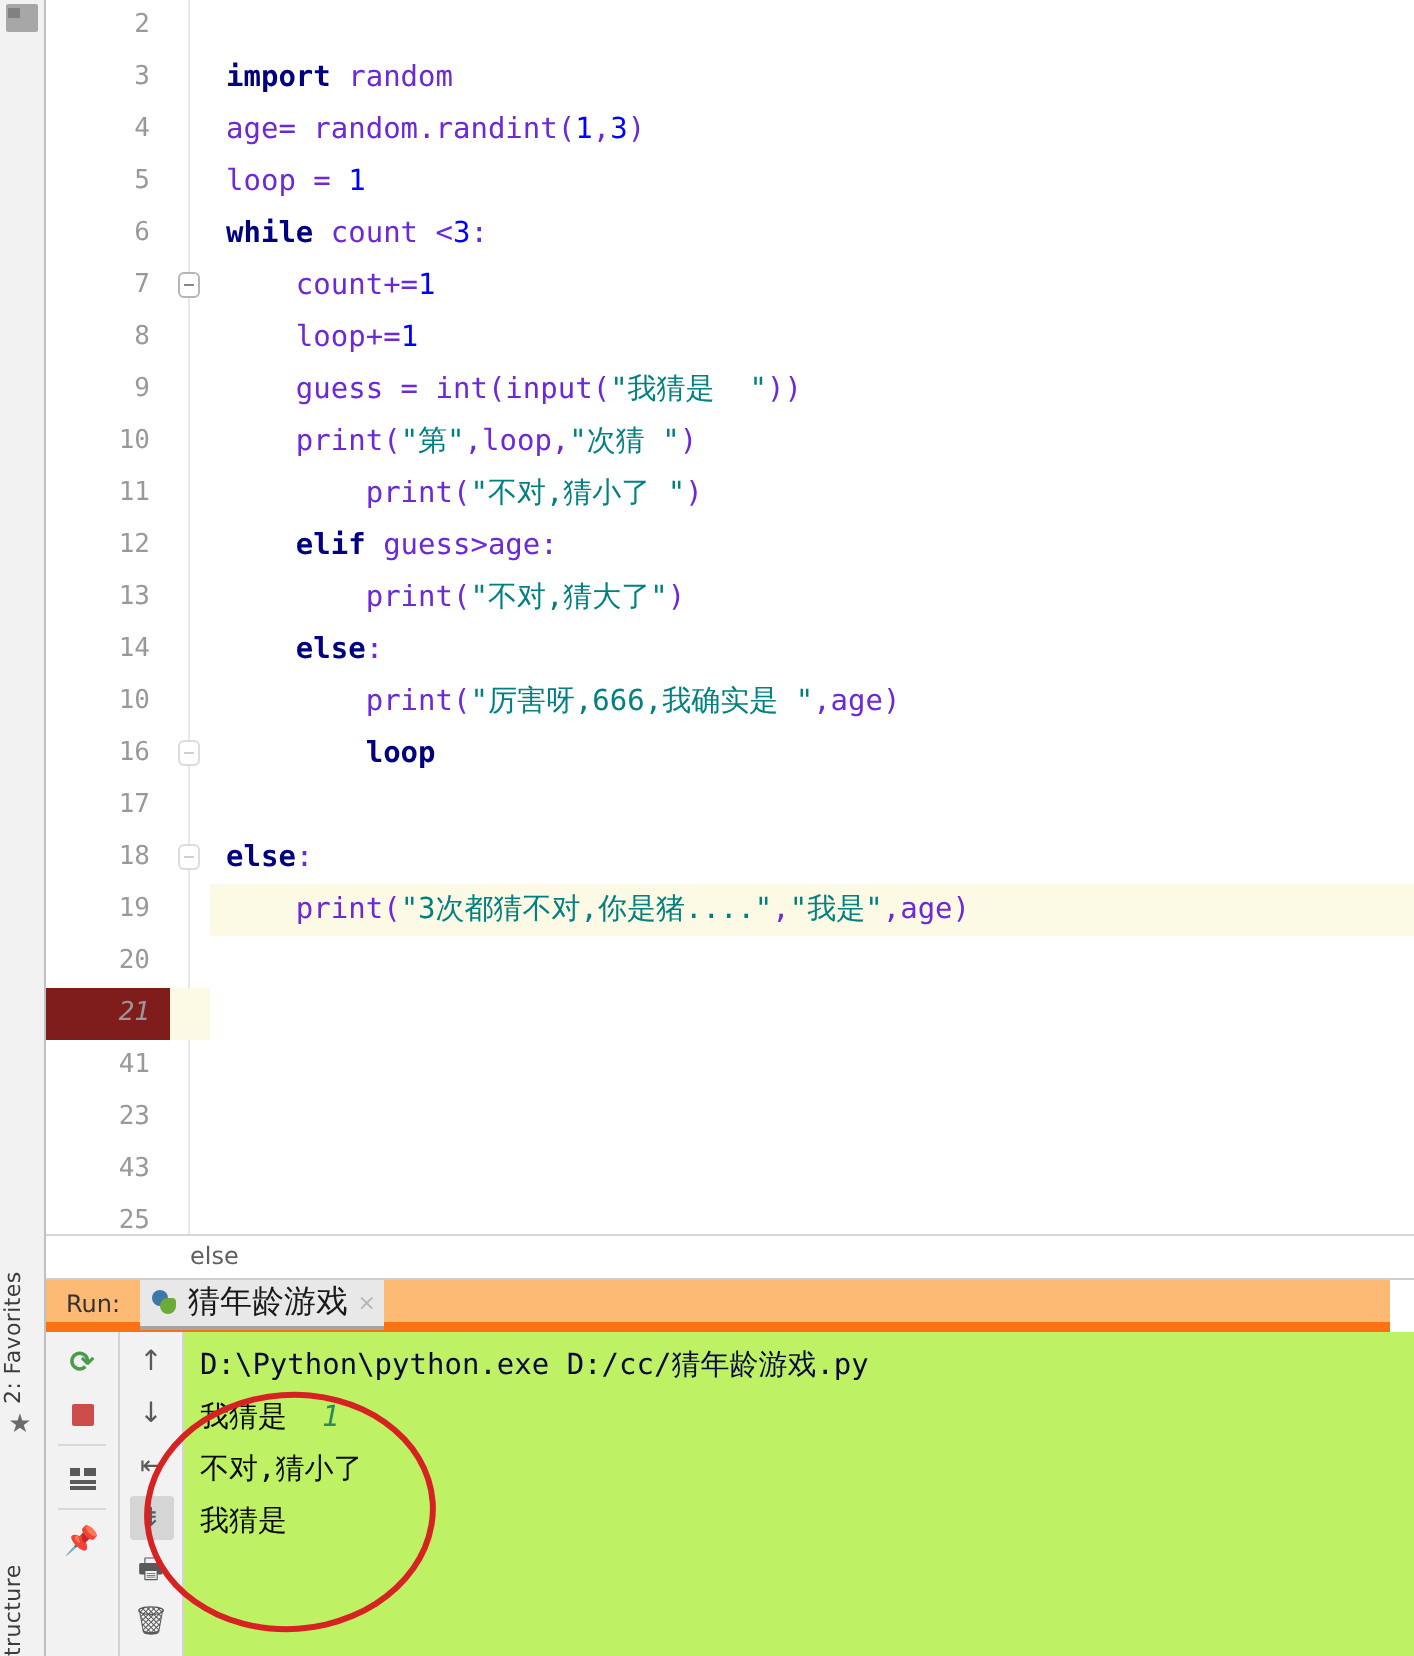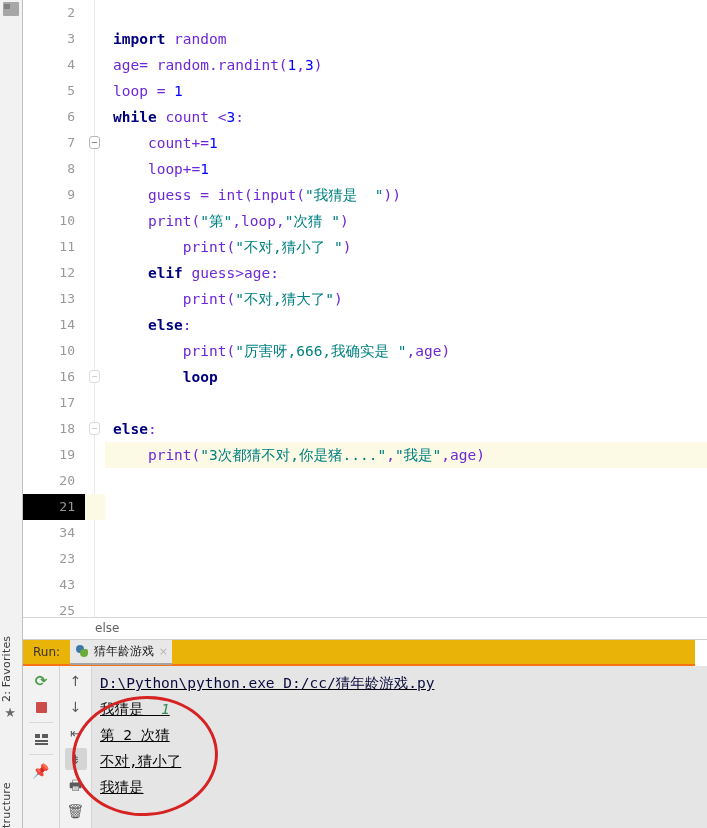--- a/index.html
+++ b/index.html
@@ -132,21 +132,21 @@
     right: 10px;
     height: 26px;
     line-height: 26px;
     width: 52px;
     text-align: right;
     color: #999999;
     font-family: "DejaVu Sans Mono", "Liberation Mono", monospace;
     font-size: 13px;
   }
   .gutter .gline { position: relative; height: 26px; }
-  .gutter .gline.current { background: #000000; }
+  .gutter .gline.current { background: #7f1d1d; font-style: italic; }
   .code {
     font-family: "DejaVu Sans Mono", "Liberation Mono", monospace;
     font-size: 14.5px;
     color: #000000;
     padding-left: 8px;
   }
   .kw { color: #000080; font-weight: bold; }
   .str { color: #008080; }
   .num { color: #0000ff; }
   .plain { color: #6d28d9; }
@@ -193,22 +193,22 @@
     color: #5f5f5f;
   }
 
   
   .run-tabbar {
     position: absolute;
     left: 23px;
     top: 640px;
     right: 12px;
     height: 26px;
-    background: #eab308;
-    border-bottom: 2px solid #f97316;
+    background: #fdba74;
+    border-bottom: 5px solid #f97316;
     box-sizing: border-box;
   }
   .run-label {
     position: absolute;
     left: 10px;
     top: 5px;
     font-size: 12px;
     color: #333333;
   }
   .run-tab {
@@ -231,21 +231,21 @@
     flex: 0 0 13px;
   }
   .py-icon .b1, .py-icon .b2 {
     position: absolute;
     width: 8px;
     height: 8px;
     border-radius: 50% 50% 2px 50%;
   }
   .py-icon .b1 { left: 0; top: 0; background: #3c78a9; }
   .py-icon .b2 { left: 4px; top: 4px; background: #6aab3c; border-radius: 50% 2px 50% 50%; }
-  .run-tab-title { font-size: 12px; color: #1a1a1a; }
+  .run-tab-title { font-size: 16px; color: #1a1a1a; }
   .run-tab-close {
     position: absolute;
     right: 4px;
     top: 5px;
     font-size: 11px;
     color: #b6b6b6;
   }
 
   
   .run-panel {
@@ -319,25 +319,24 @@
   .grid-icon i:nth-child(3) { left:0; top:6px; width:13px; height:2px; }
   .grid-icon i:nth-child(4) { left:0; top:9px; width:13px; height:2px; }
   .pin-icon { font-size: 14px; color: #4a4a4a; }
   .wrap-icon { font-size: 13px; color: #5a5a5a; }
   .console {
     position: absolute;
     left: 69px;
     top: 0;
     right: 0;
     bottom: 0;
-    background: #e5e5e5;
+    background: #bef264;
     padding: 4px 0 0 8px;
     box-sizing: border-box;
     overflow: hidden;
-    text-decoration: underline;
   }
   .cline {
     font-family: "DejaVu Sans Mono", "Liberation Mono", monospace;
     font-size: 14.5px;
     line-height: 26px;
     color: #0a0a3c;
     white-space: pre;
   }
   .cline.out { color: #0a0a0a; }
   .cin { color: #2e8b57; font-style: italic; }
@@ -423,21 +422,21 @@
         <div class="gline">
           <span class="lineno">19</span>
         </div>
         <div class="gline">
           <span class="lineno">20</span>
         </div>
         <div class="gline current">
           <span class="lineno">21</span>
         </div>
         <div class="gline">
-          <span class="lineno">34</span>
+          <span class="lineno">41</span>
         </div>
         <div class="gline">
           <span class="lineno">23</span>
         </div>
         <div class="gline">
           <span class="lineno">43</span>
         </div>
         <div class="gline">
           <span class="lineno">25</span>
         </div>
@@ -544,21 +543,20 @@
       <div class="act sel" style="top:82px;">
           <span class="wrap-icon">⇟</span>
         </div>
       <div class="act" style="top:108px;">🖶</div>
       <div class="act" style="top:134px;">🗑</div>
     </div>
 
     <div class="console" id="console">
         <div class="cline"><span>D:\Python\python.exe D:/cc/猜年龄游戏.py</span></div>
         <div class="cline out"><span>我猜是  </span><span class="cin">1</span></div>
-        <div class="cline out"><span>第 2 次猜</span></div>
         <div class="cline out"><span>不对,猜小了</span></div>
         <div class="cline out"><span>我猜是</span></div>
       </div>
   </div>
 
   <div class="annotation-ellipse"></div>
 
 </div>
 
 </body></html>

